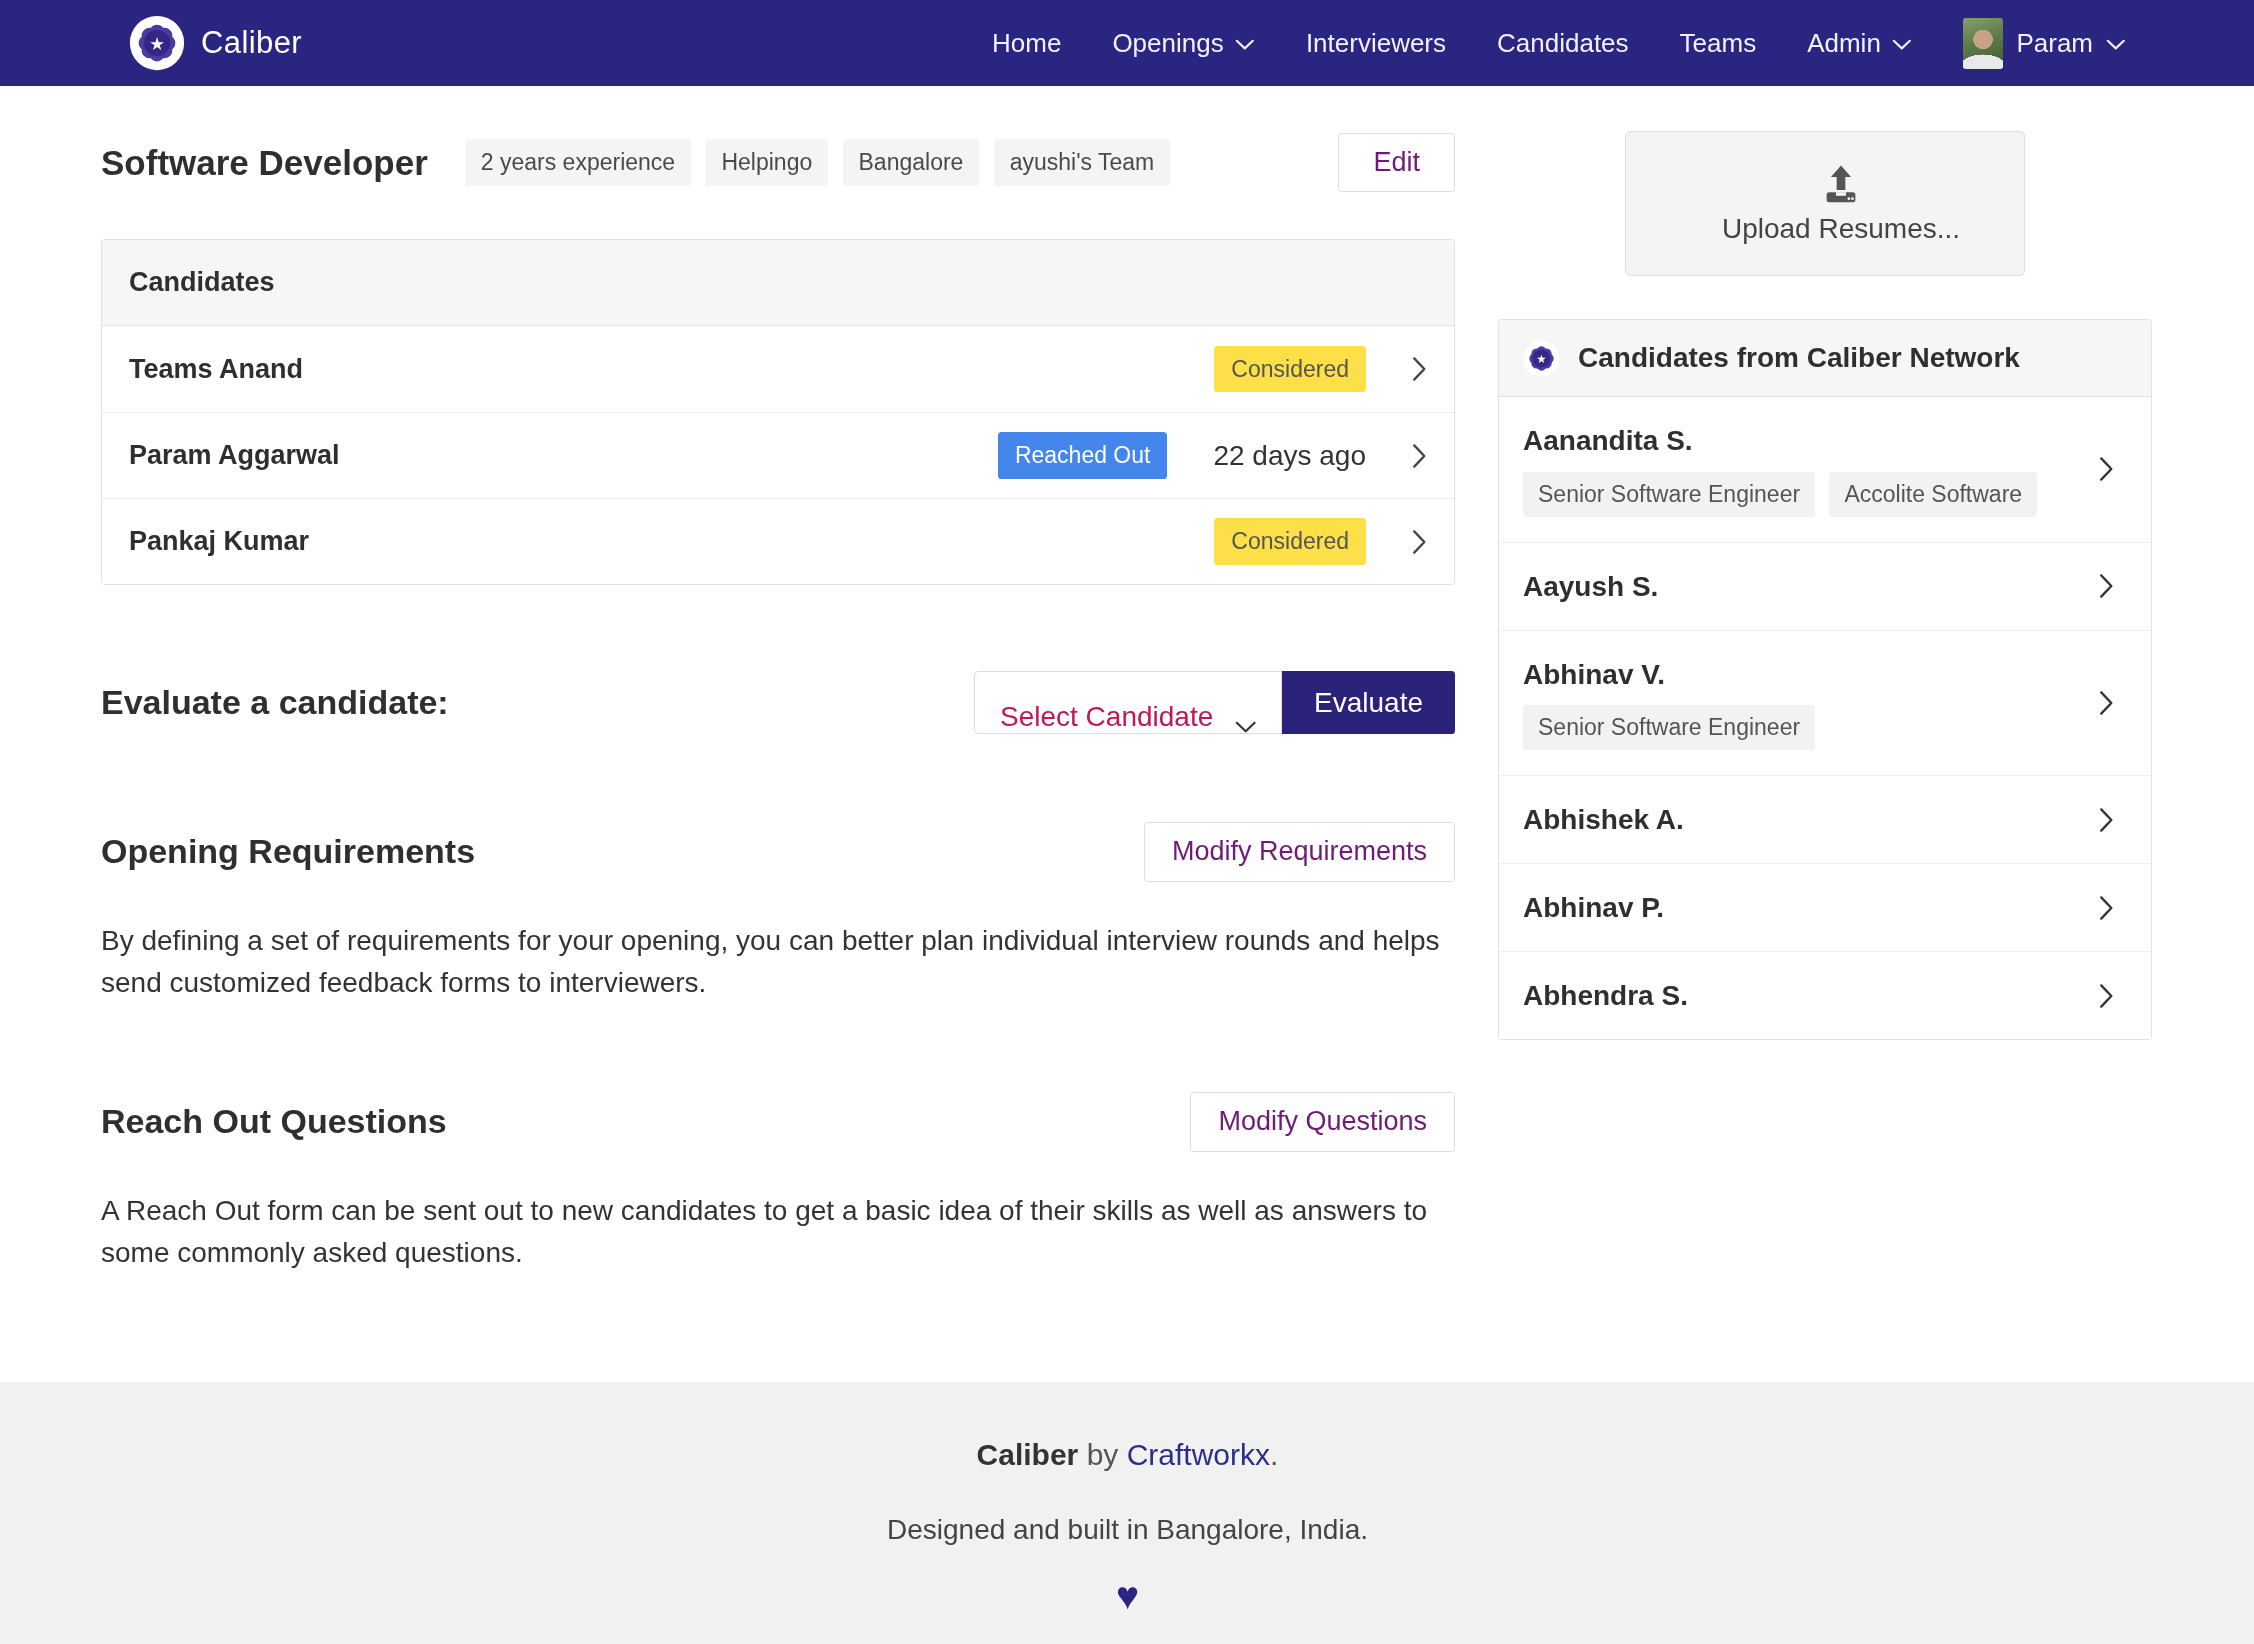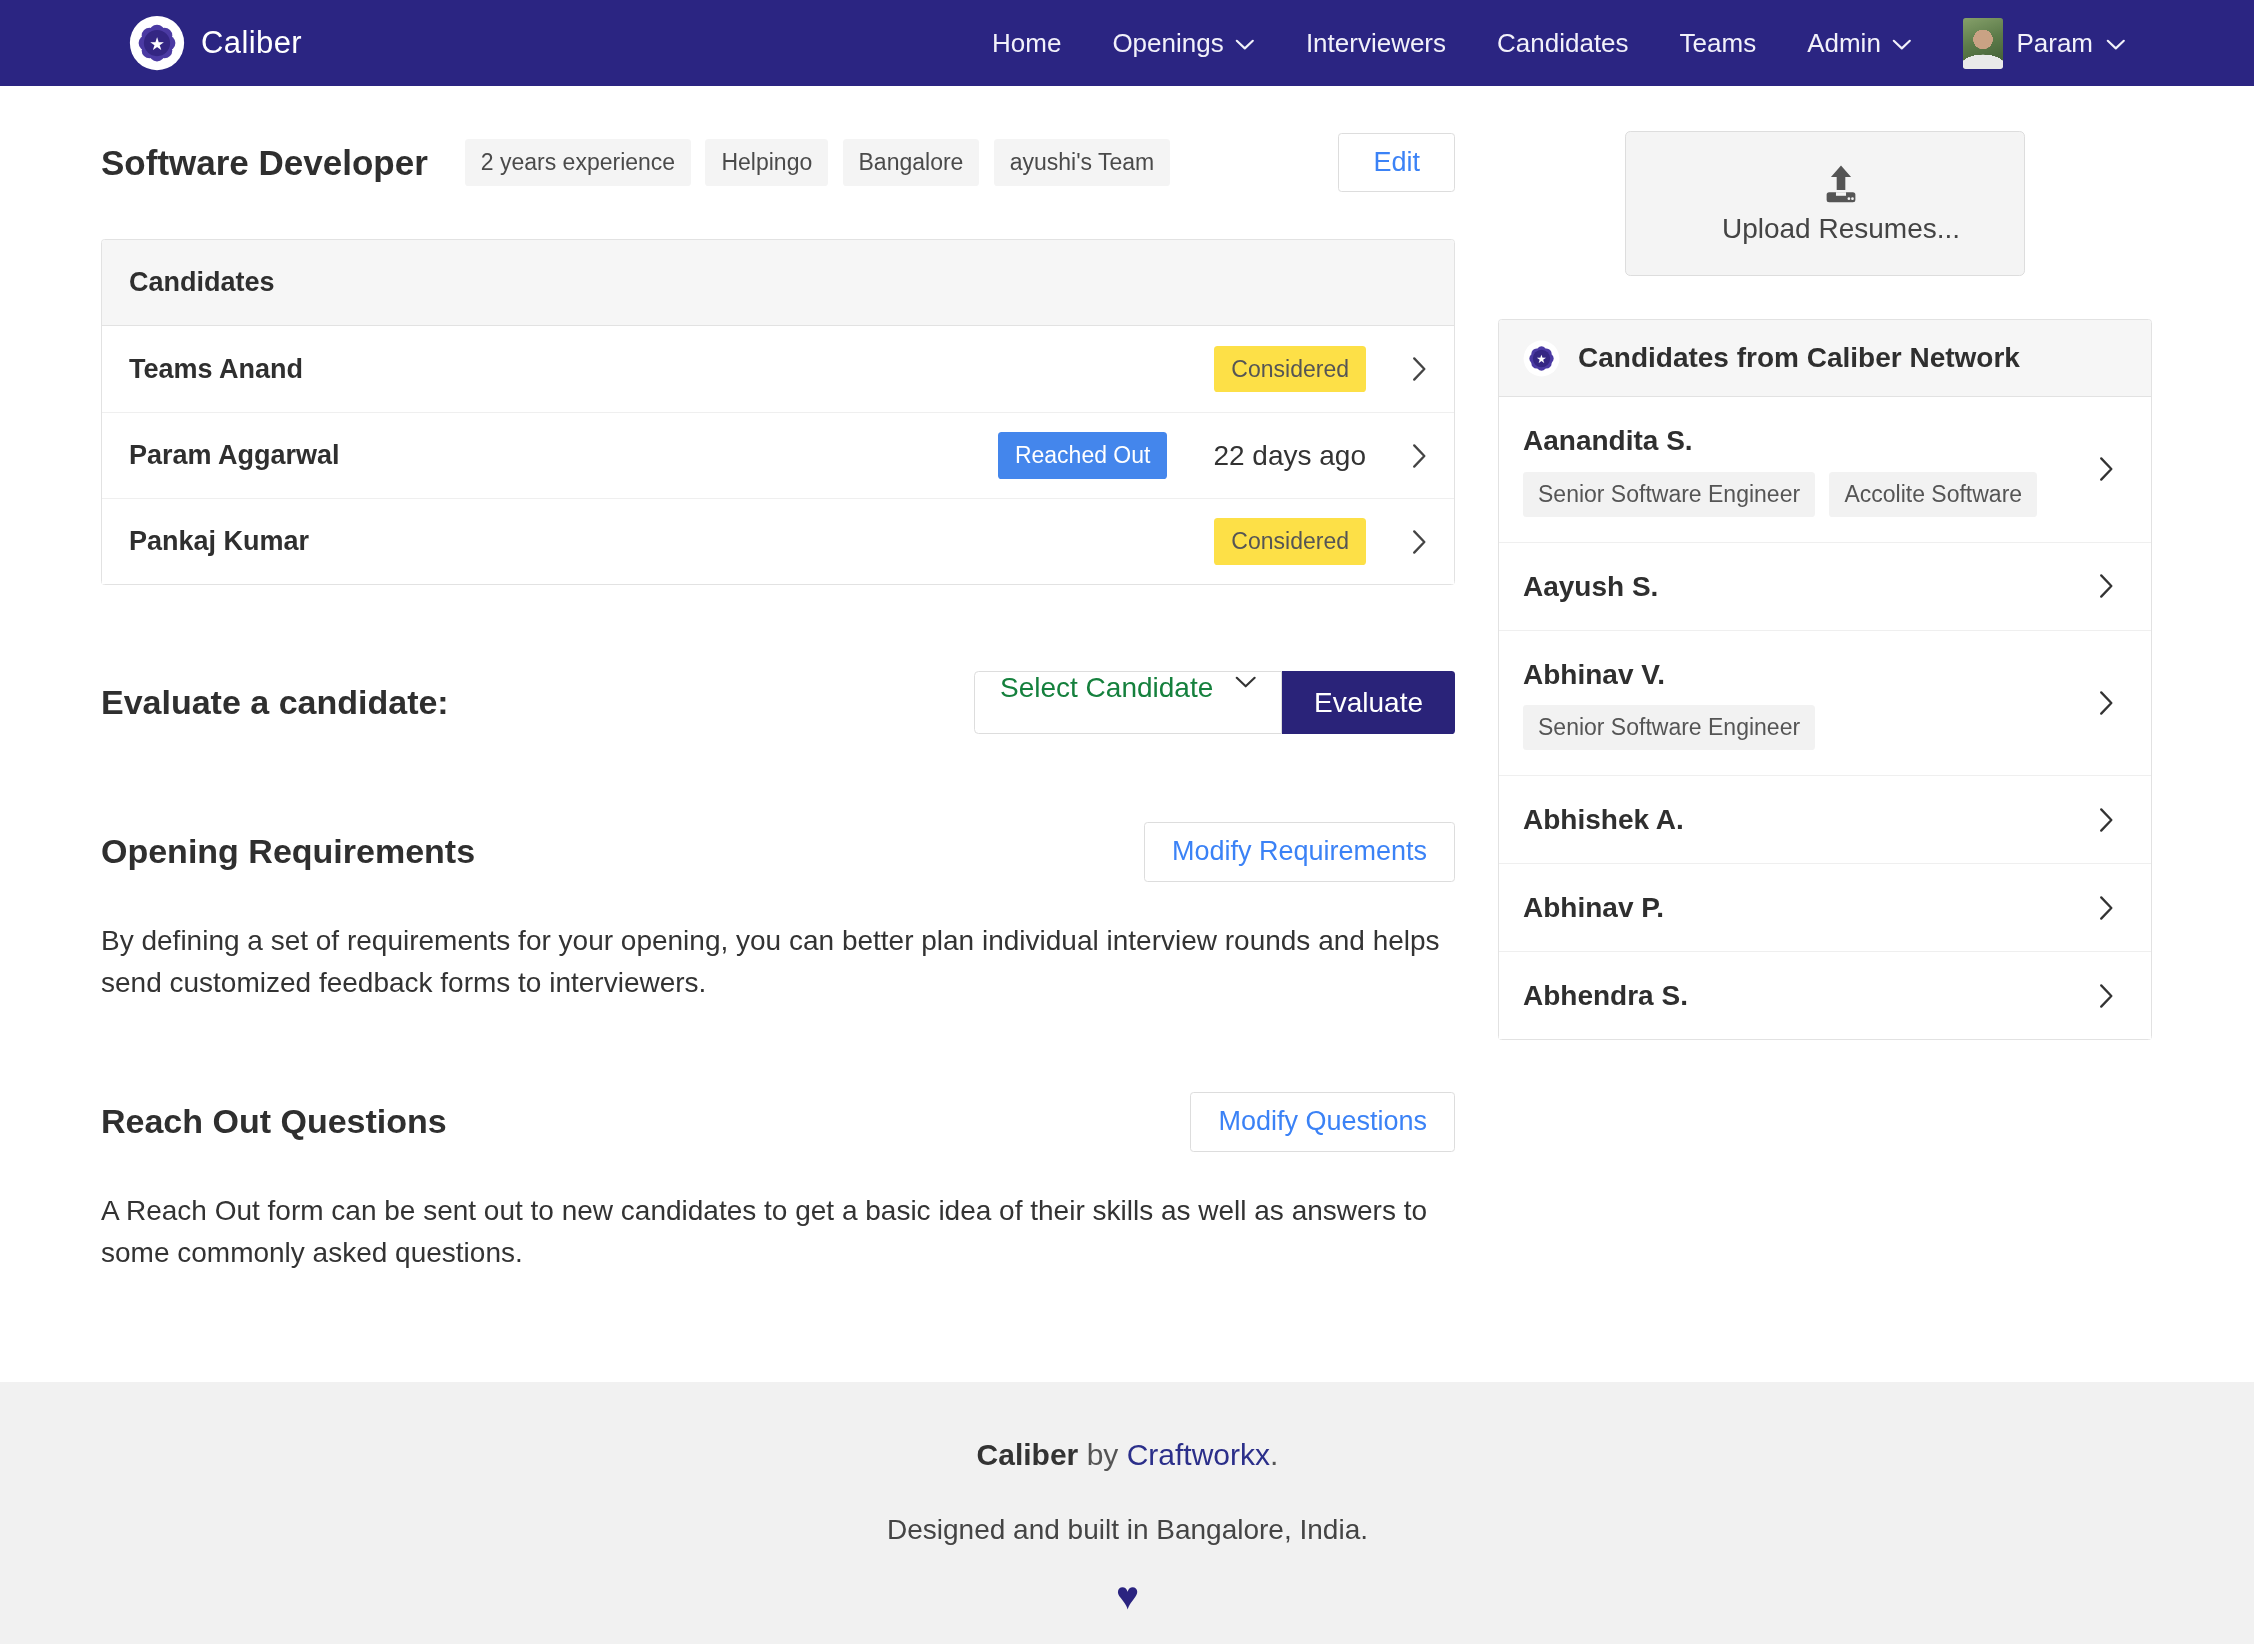--- a/index.html
+++ b/index.html
@@ -34,21 +34,21 @@
   main { flex: 1 1 auto; display: flex; align-items: flex-start; padding: 0 102px 0 101px; }
   .left-col  { width: 1354px; flex: 0 0 auto; }
   .right-col { width: 654px; flex: 0 0 auto; margin-left: 43px; }
 
   
   .title-row { margin-top: 45px; display: flex; align-items: center; min-height: 63px; }
   .page-title { font-size: 35px; font-weight: 700; color: #2f2f2f; }
   .chips { display: flex; gap: 14.3px; margin-left: 37px; }
   .chip { background: #f4f4f4; color: #4a4a4a; font-size: 23px; padding: 9.8px 16px; border-radius: 3.6px; white-space: nowrap; }
   .btn {
-    background: #fff; border: 0.9px solid #ddd; border-radius: 3.6px; color: #3b82f6;
+    background: #fff; border: 0.9px solid #ddd; border-radius: 3.6px; color: #701a75;
     font-size: 27px; padding: 13.4px 30px; cursor: pointer; font-family: inherit;
   }
   .title-row .btn { margin-left: auto; padding: 13.4px 34px; }
 
   
   .card { margin-top: 45px; border: 0.9px solid #e2e2e2; border-radius: 3.6px; }
   .card-header {
     background: #f6f6f6; border-bottom: 0.9px solid #e2e2e2; padding: 27px 27px;
     font-size: 27px; font-weight: 700; color: #2f2f2f; border-radius: 3.6px 3.6px 0 0;
   }
@@ -60,21 +60,21 @@
   .badge.blue { background: #4486ec; color: #fff; }
   .c-time { font-size: 28px; color: #333; }
   .chev { display: inline-flex; flex: 0 0 auto; }
 
   
   .evaluate-row { margin-top: 86px; display: flex; align-items: center; }
   .h2 { font-size: 34px; font-weight: 700; color: #2f2f2f; }
   .eval-controls { margin-left: auto; display: flex; align-items: stretch; }
   .select {
     background: #fff; border: 0.9px solid #ddd; border-radius: 4.5px 0 0 4.5px; height: 63px;
-    display: flex; align-items: flex-start; gap: 21.4px; padding: 0 25px; font-size: 28px; color: #15803d; cursor: pointer;
+    display: flex; align-items: flex-end; gap: 21.4px; padding: 0 25px; font-size: 28px; color: #be185d; cursor: pointer;
   }
   .btn-primary {
     background: #2a2379; color: #fff; border: none; border-radius: 0 3.6px 3.6px 0; height: 63px;
     font-size: 28px; padding: 0 32px; cursor: pointer; font-family: inherit;
   }
 
   
   .section { margin-top: 88px; }
   .section-head { display: flex; align-items: center; }
   .section-head .btn { margin-left: auto; padding: 13.4px 27px; }

